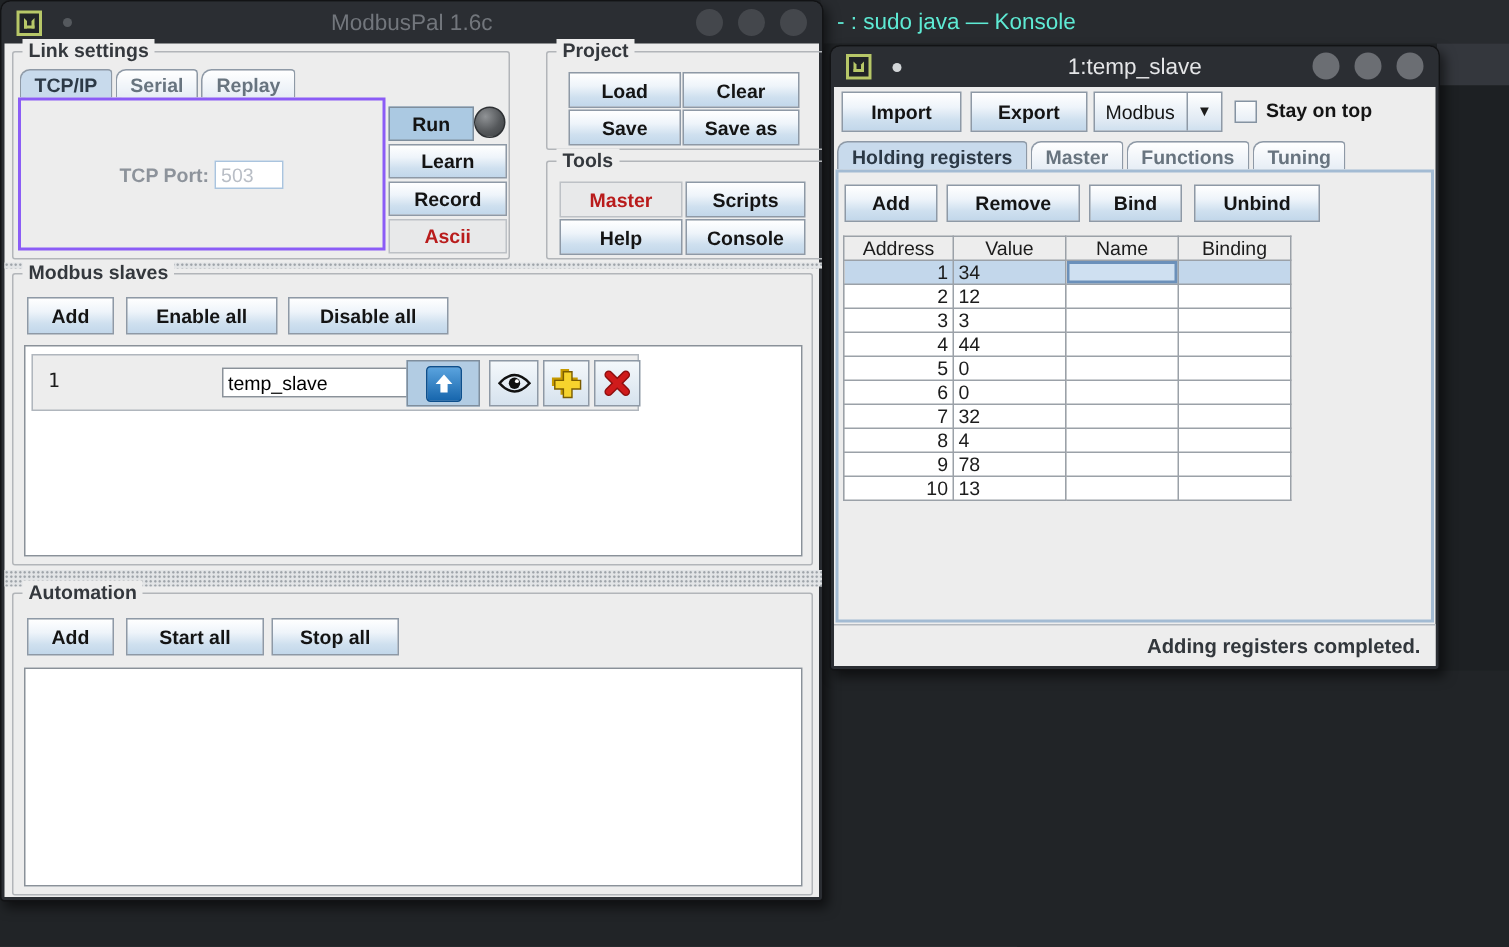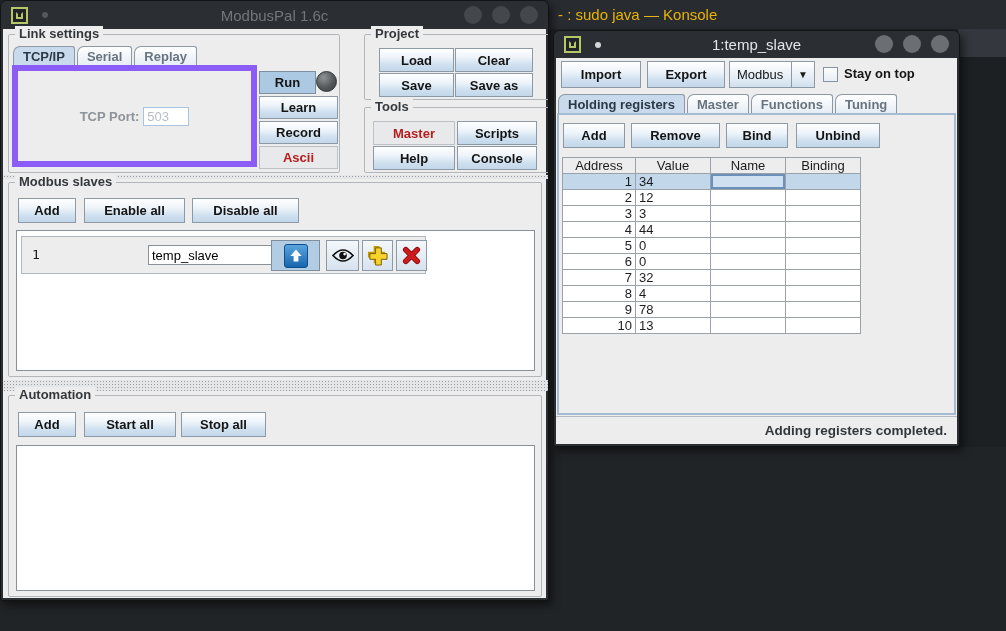--- a/index.html
+++ b/index.html
@@ -1,21 +1,21 @@
 <!DOCTYPE html>
 <html><head>
 <meta charset="utf-8">
 <style>
   * { margin:0; padding:0; box-sizing:border-box; }
   html,body { width:1006px; height:631px; overflow:hidden; }
   body { background:#212427; font-family:"Liberation Sans", sans-serif; position:relative; }
 
   
   .konsole-bar { position:absolute; left:547px; top:0; width:459px; height:29px; background:#282b2f; display:flex; align-items:center; }
-  .konsole-title { color:#eab308; font-size:15px; padding-left:11px; white-space:nowrap; }
+  .konsole-title { color:#5eead4; font-size:15px; padding-left:11px; white-space:nowrap; }
   .konsole-strip-top { position:absolute; left:958px; top:29px; width:48px; height:28px; background:#34373d; }
   .konsole-strip-body { position:absolute; left:958px; top:57px; width:48px; height:390px; background:#1d2023; }
 
   
   .xwin { position:absolute; border-radius:7px 7px 3px 3px; overflow:hidden; box-shadow:3px 4px 8px rgba(0,0,0,0.55); border:1px solid #121315; background:#2b2e33; }
   .titlebar { position:absolute; left:0; top:0; right:0; height:28px; background:#2b2e33; display:flex; align-items:center; }
   .win-icon { width:17px; height:17px; border:2px solid #b7c768; background:#202327; margin-left:10px; display:flex; align-items:center; justify-content:center; }
   .win-icon .glyph { width:7px; height:7px; border:2px solid #b7c768; border-top-color:transparent; }
   .tb-dot { width:6px; height:6px; border-radius:50%; margin-left:14px; }
   .tb-title { position:absolute; left:0; right:0; text-align:center; font-size:15px; pointer-events:none; }
@@ -89,21 +89,21 @@
   </div>
   <div class="win-body">
 
     <div class="group" style="left:5px; top:5px; width:332px; height:139px;">
       <span class="group-title">Link settings</span>
       <div class="tabs" style="left:4px; top:11px;">
         <div class="tab selected">TCP/IP</div>
         <div class="tab">Serial</div>
         <div class="tab">Replay</div>
       </div>
-      <div style="position:absolute; left:3px; top:30px; width:245px; height:102px; border:6px solid #8b5cf6; display:flex; align-items:center; justify-content:center; gap:4px;">
+      <div style="position:absolute; left:3px; top:30px; width:245px; height:102px; border:2px solid #8b5cf6; display:flex; align-items:center; justify-content:center; gap:4px;">
         <span style="font-weight:bold; font-size:13px; color:#8d939b;">TCP Port:</span>
         <input class="tfield disabled" style="position: static; width: 46px; height: 19px;" value="503">
       </div>
       <div class="btn toggled" style="left:250px; top:36px; width:57px; height:23px;">Run</div>
       <div class="led" style="left:307px; top:36px;"></div>
       <div class="btn" style="left:250px; top:61px; width:79px; height:23px;">Learn</div>
       <div class="btn" style="left:250px; top:86px; width:79px; height:23px;">Record</div>
       <div class="btn disabled" style="left:250px; top:111px; width:79px; height:23px;">Ascii</div>
     </div>
 

